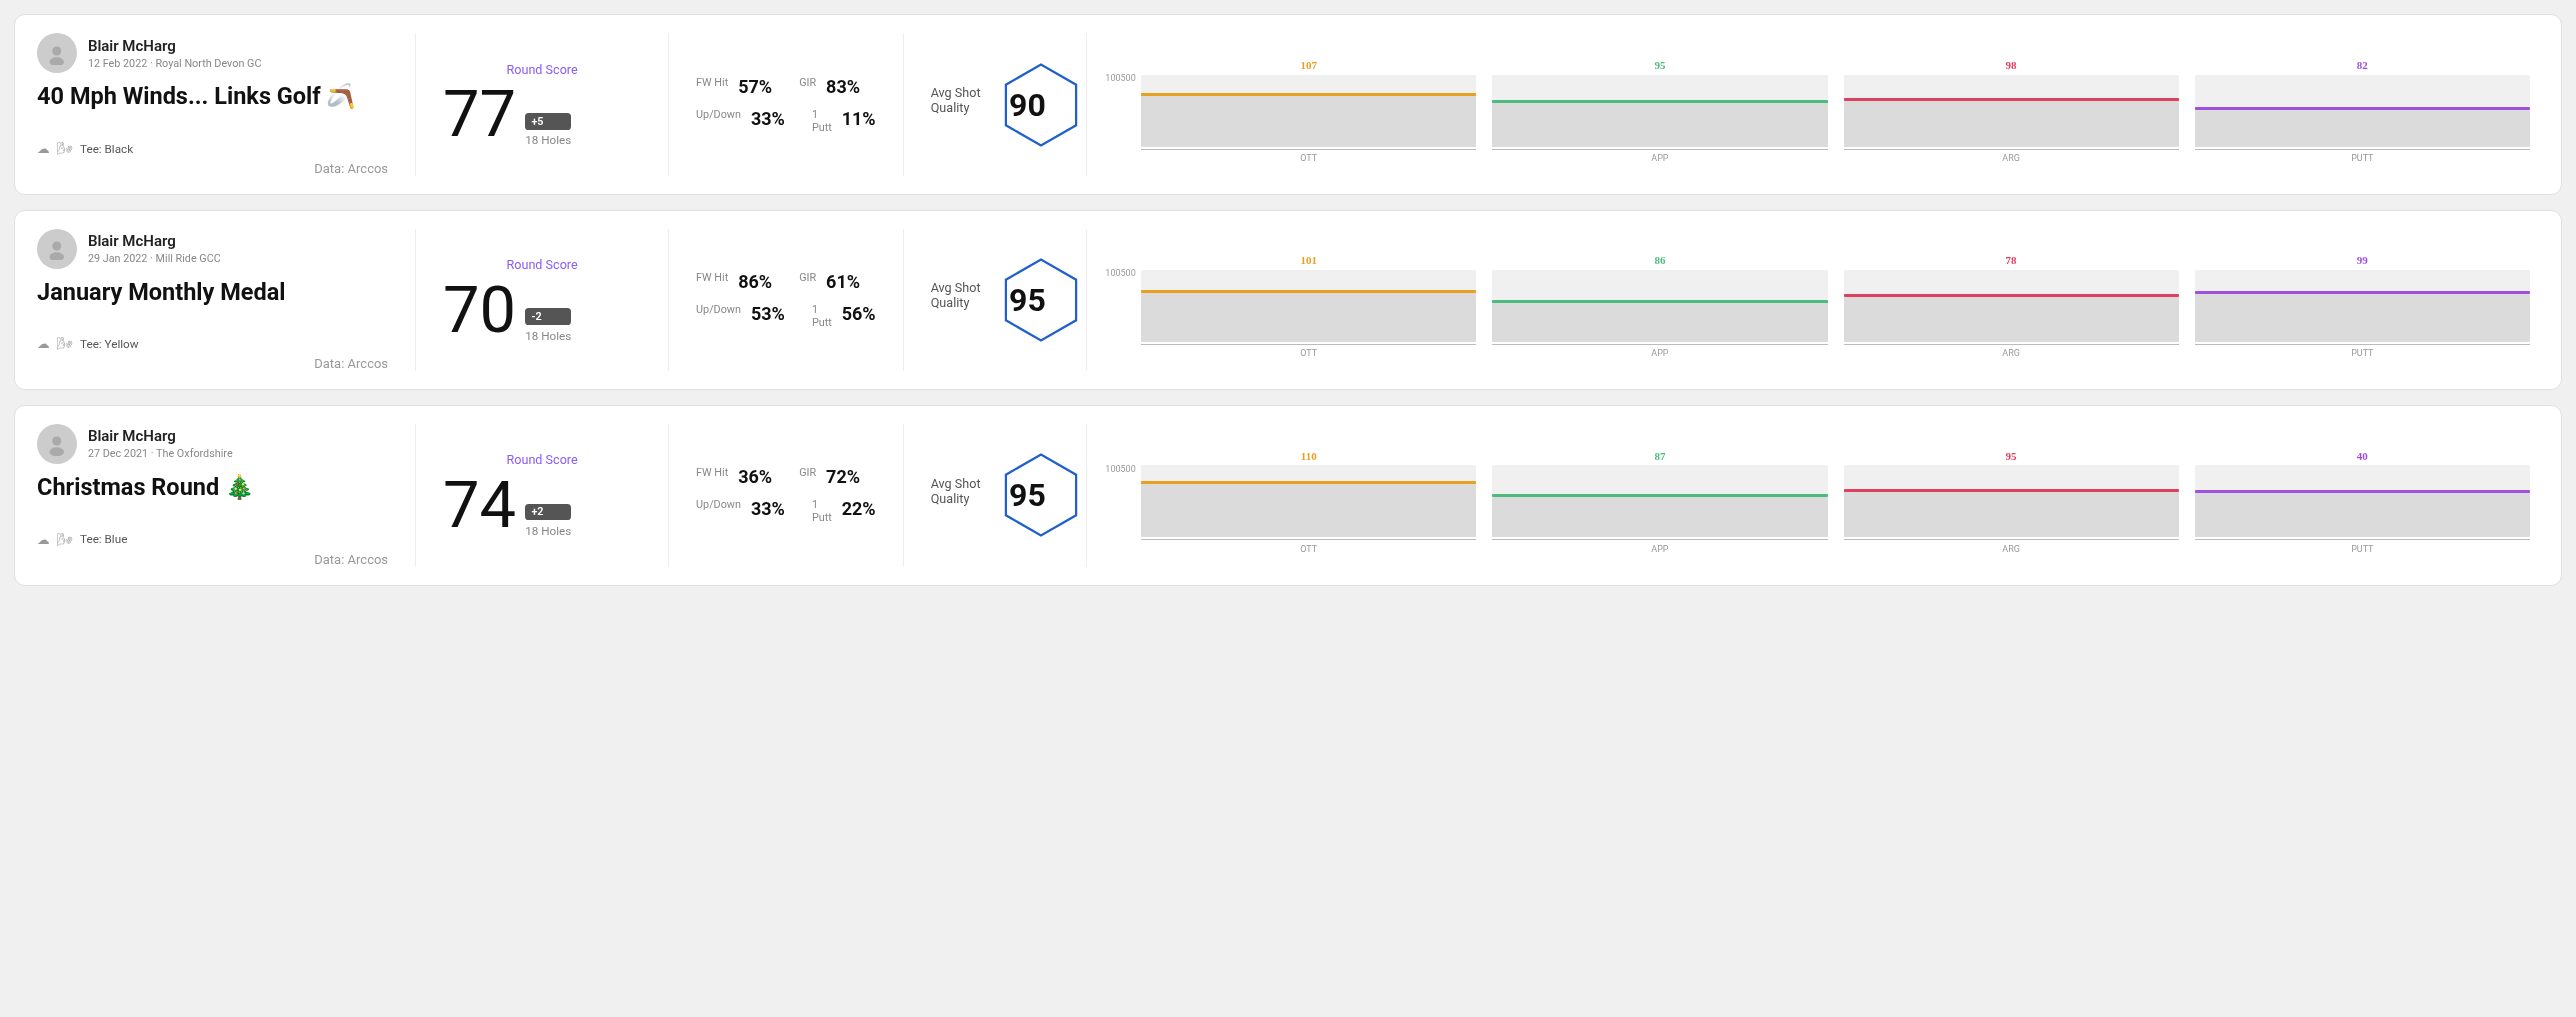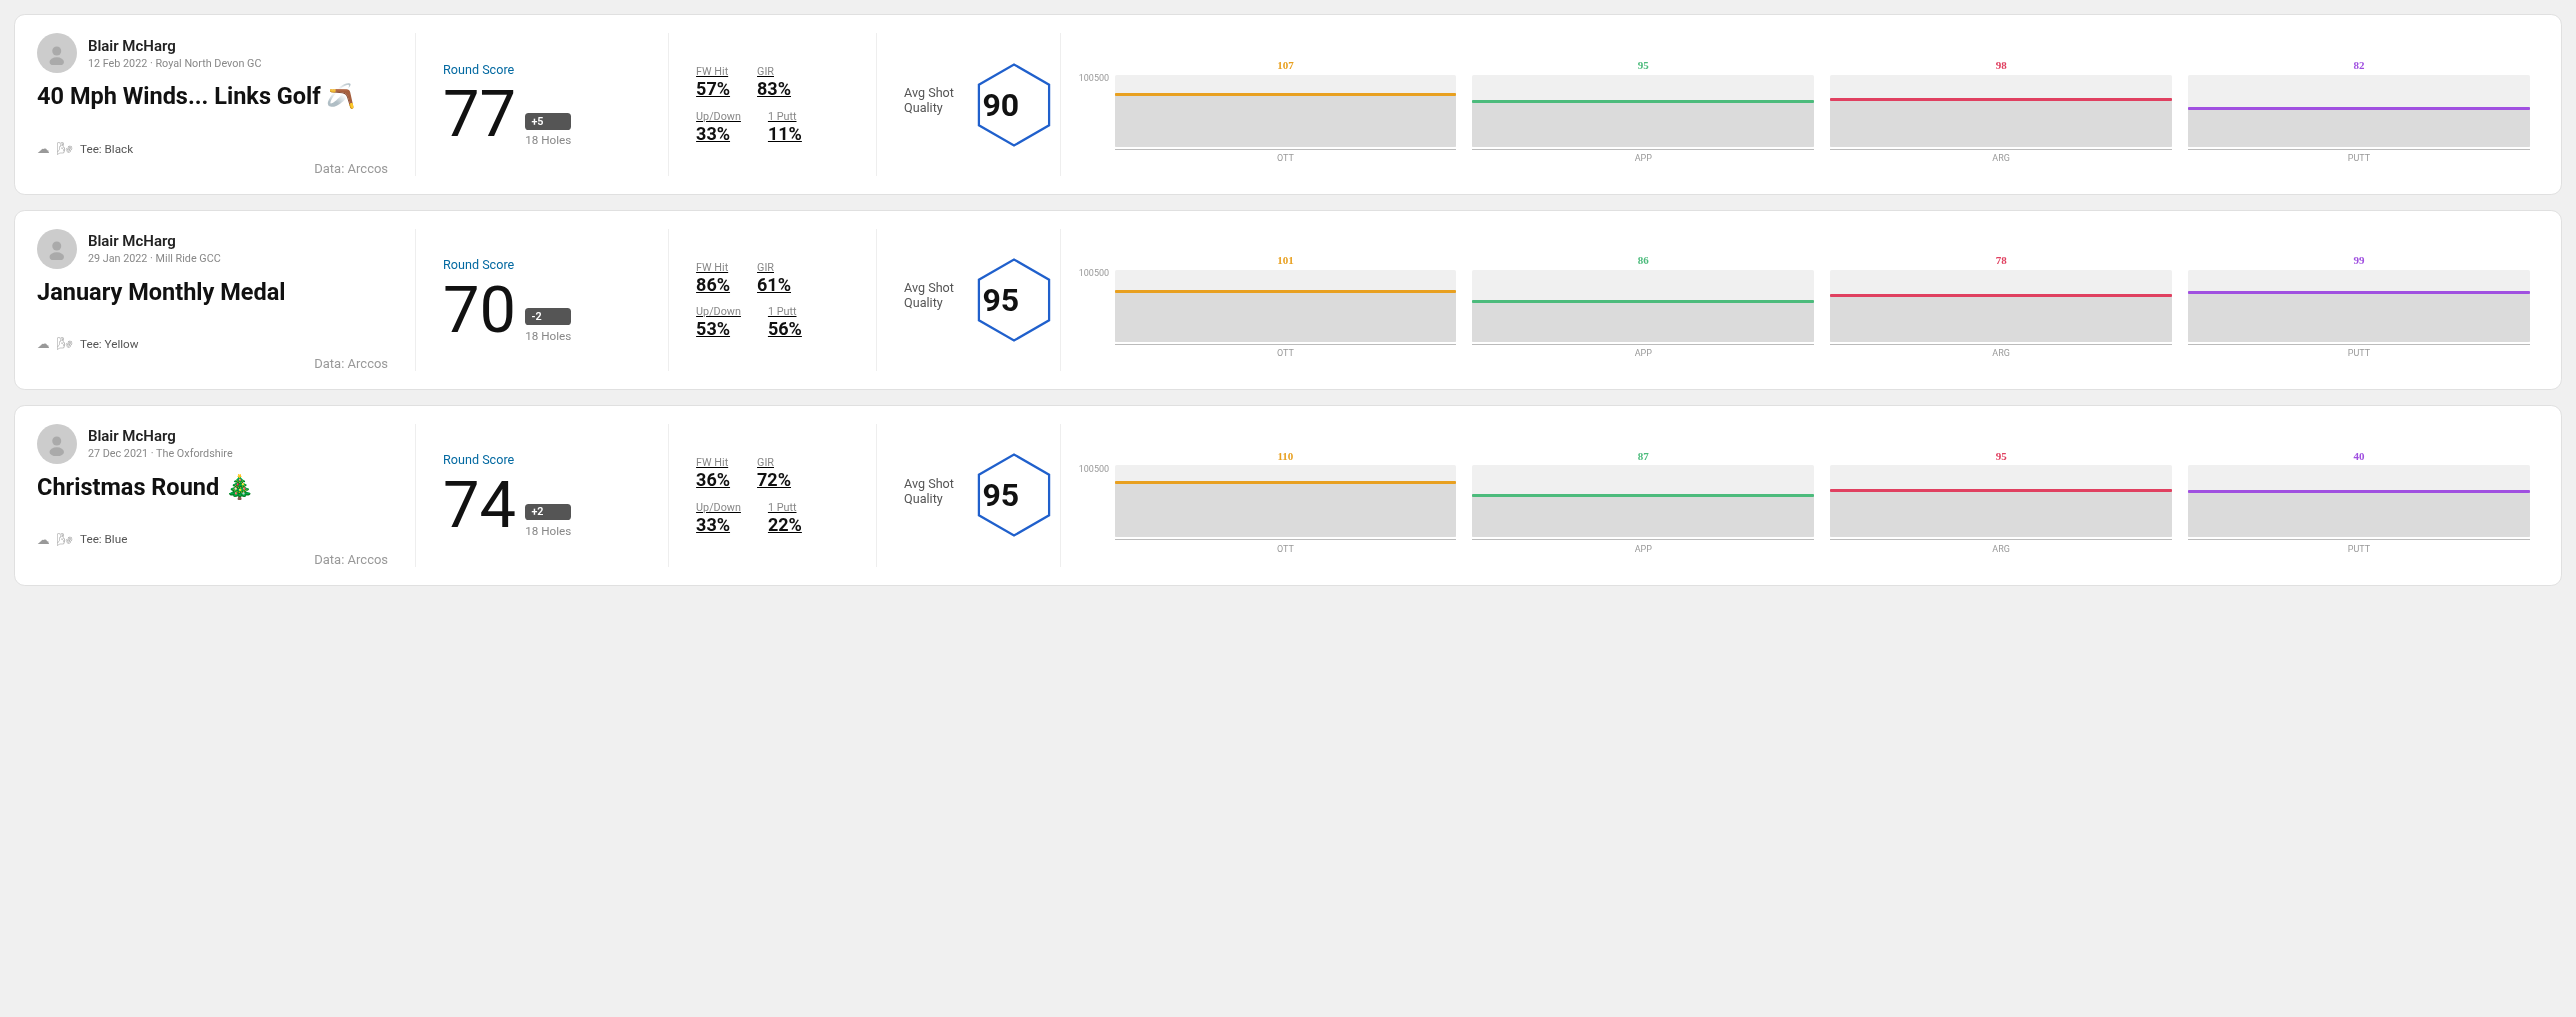--- a/index.html
+++ b/index.html
@@ -80,22 +80,23 @@
     .middle-section {
       flex: 0 0 253px;
       padding: 0 27px;
       border-right: 0.9px solid #eee;
       display: flex;
       flex-direction: column;
       justify-content: center;
     }
     .round-score-label {
       font-size: 12.6px;
-      color: #0369a1;
+      color: #8b5cf6;
       margin-bottom: 5.4px;
+      text-align: center;
     }
     .score-row {
       display: flex;
       align-items: flex-end;
       gap: 9px;
     }
     .score-number {
       font-size: 65px;
       font-weight: 400;
       color: #111;
@@ -127,23 +128,21 @@
       flex-direction: column;
       justify-content: center;
       gap: 10.8px;
     }
     .stats-row {
       display: flex;
       gap: 27px;
     }
     .stat-item {
       display: flex;
-      flex-direction: column;
-      gap: 0;
-      text-decoration: underline;
+      gap: 10px;
     }
     .stat-label {
       font-size: 10.8px;
       color: #888;
     }
     .stat-value {
       font-size: 18px;
       font-weight: 700;
       color: #111;
     }

